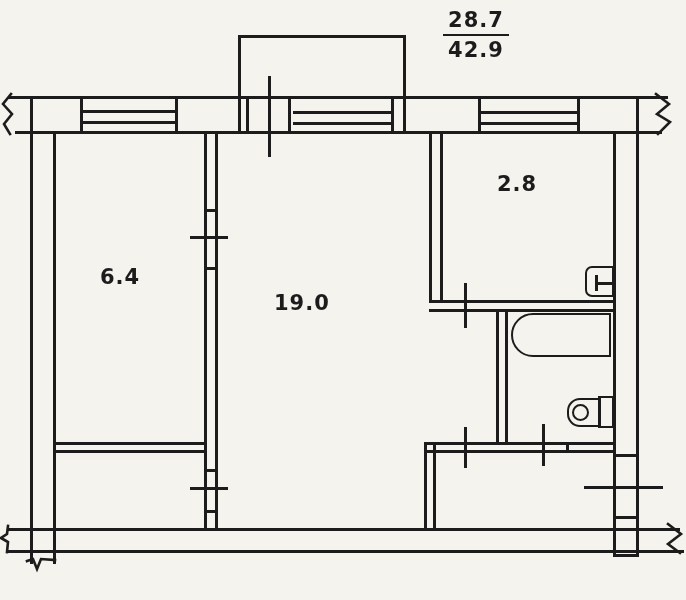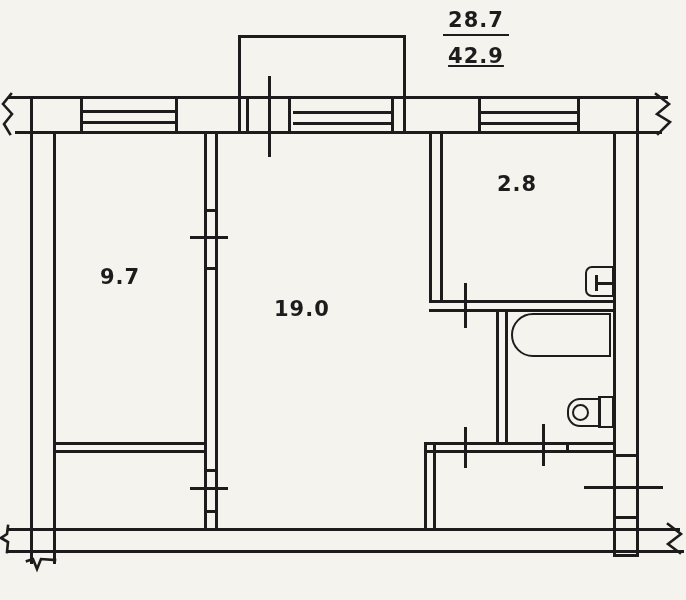--- a/index.html
+++ b/index.html
@@ -19,21 +19,21 @@
   .label {
     position:absolute; color:var(--ink); font-weight:bold;
     font-size:21px; letter-spacing:1px; white-space:nowrap;
   }
   .fraction {
     position:absolute; left:438px; top:8px; width:76px;
     text-align:center; color:var(--ink); font-weight:bold;
     font-size:21px; letter-spacing:1px;
   }
   .fraction .num { display:inline-block; border-bottom:2.5px solid var(--ink); padding:0 5px 2px 5px; }
-  .fraction .den { padding-top:8px;text-decoration:underline; }
+  .fraction .den { padding-top:2px; }
   svg.break { position:absolute; overflow:visible; }
   svg.break polyline { fill:none; stroke:var(--ink); stroke-width:2.6; stroke-linecap:square; stroke-linejoin:miter; }
 </style>
 </head>
 <body>
 
 <div class="stage">
 
   <div class="fraction">
     <div class="num">28.7</div>
@@ -106,22 +106,22 @@
   <div class="ln tkh" style="left:584px;top:486px;width:79px"></div>
 
   <div class="box" style="left:511px;top:313px;width:100px;height:44px;border-radius:22px 0 0 22px"></div>
   <div class="box" style="left:567px;top:398px;width:34px;height:29px;border-radius:13px 0 0 13px"></div>
   <div class="box" style="left:572px;top:404px;width:17px;height:17px;border-radius:50%"></div>
   <div class="box" style="left:598px;top:396px;width:16px;height:32px"></div>
   <div class="box" style="left:585px;top:266px;width:29px;height:31px;border-radius:7px 0 0 7px"></div>
   <div class="ln v" style="left:595px;top:275px;height:16px"></div>
   <div class="ln h" style="left:596px;top:282px;width:18px"></div>
 
-  <div class="label" style="left:100px;top:265px">9.7</div>
-  <div class="label" style="left:274px;top:297px">19.0</div>
+  <div class="label" style="left:100px;top:265px">6.4</div>
+  <div class="label" style="left:274px;top:291px">19.0</div>
   <div class="label" style="left:497px;top:172px">2.8</div>
 
   <svg class="break" style="left:0px;top:92px" width="16" height="46">
     <polyline points="11,2 3,12 12,22 4,32 10,42"></polyline>
   </svg>
   <svg class="break" style="left:652px;top:92px" width="22" height="46">
     <polyline points="4,2 17,12 5,22 18,30 6,42"></polyline>
   </svg>
   <svg class="break" style="left:0px;top:524px" width="14" height="32">
     <polyline points="8,2 7,10 1,14 8,18 7,28"></polyline>

